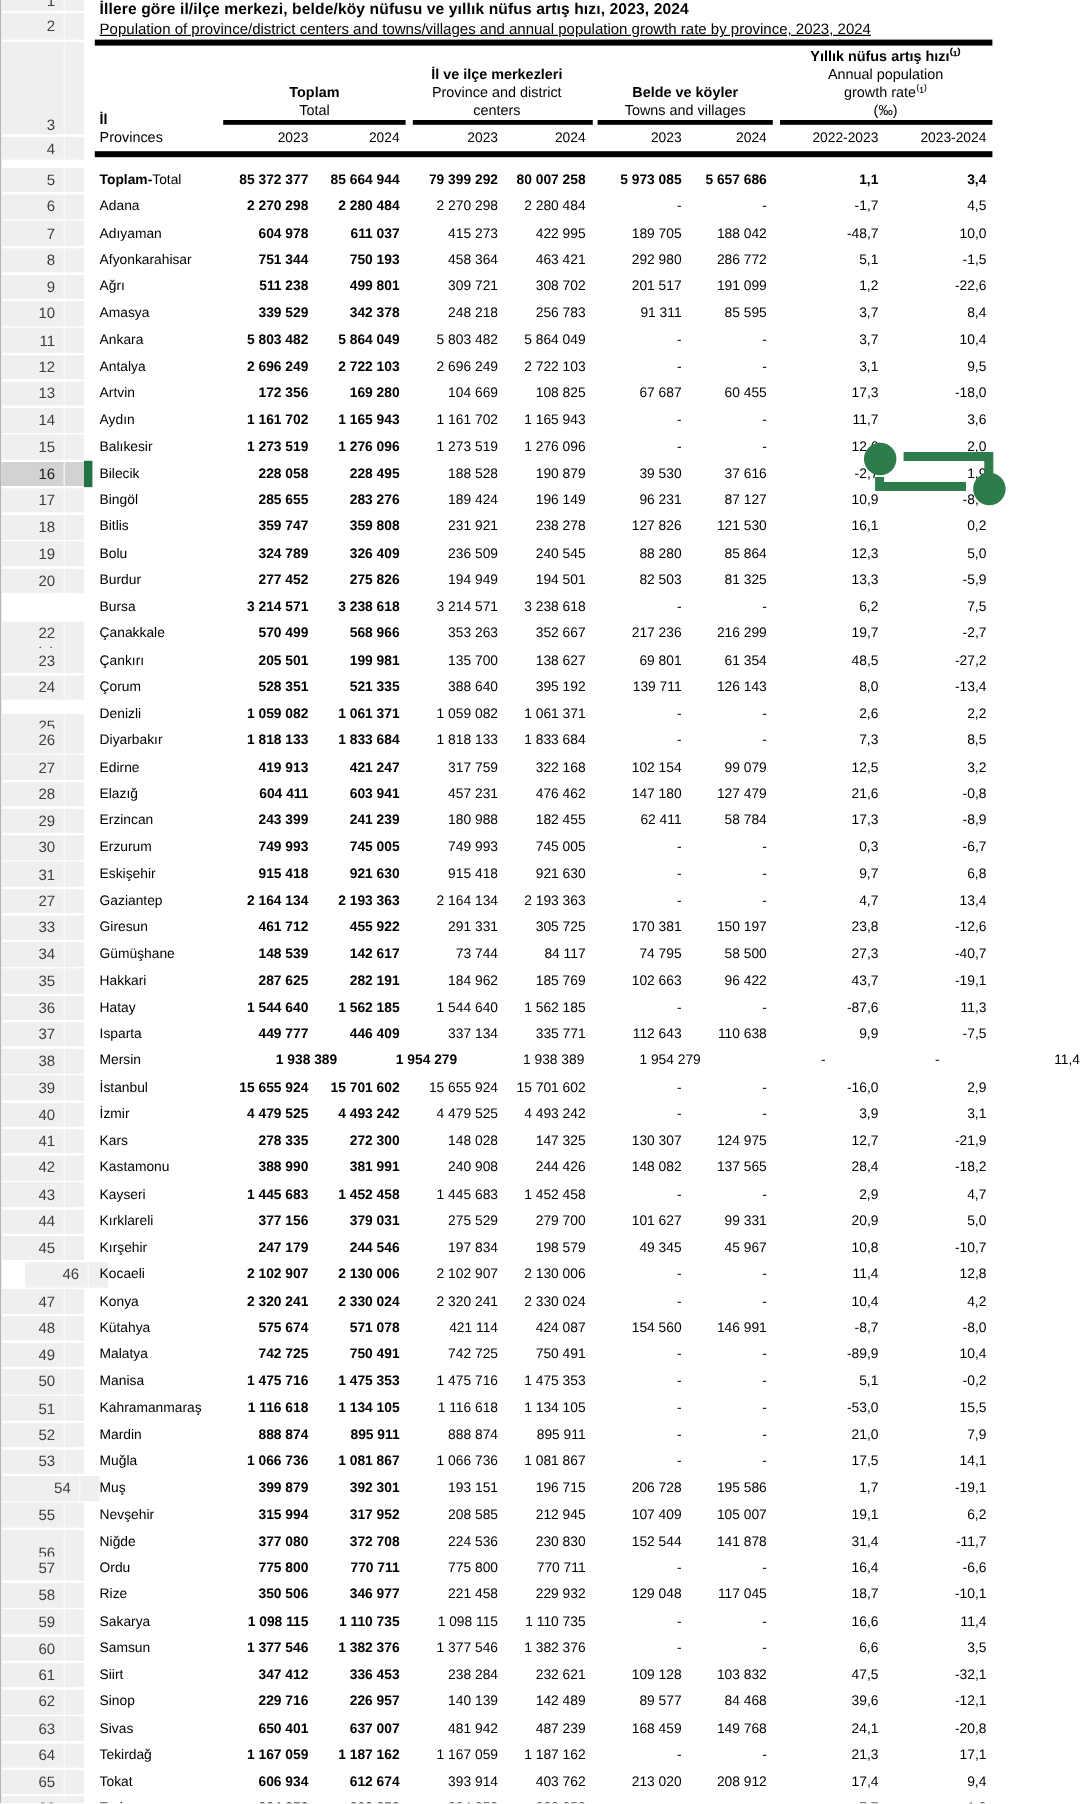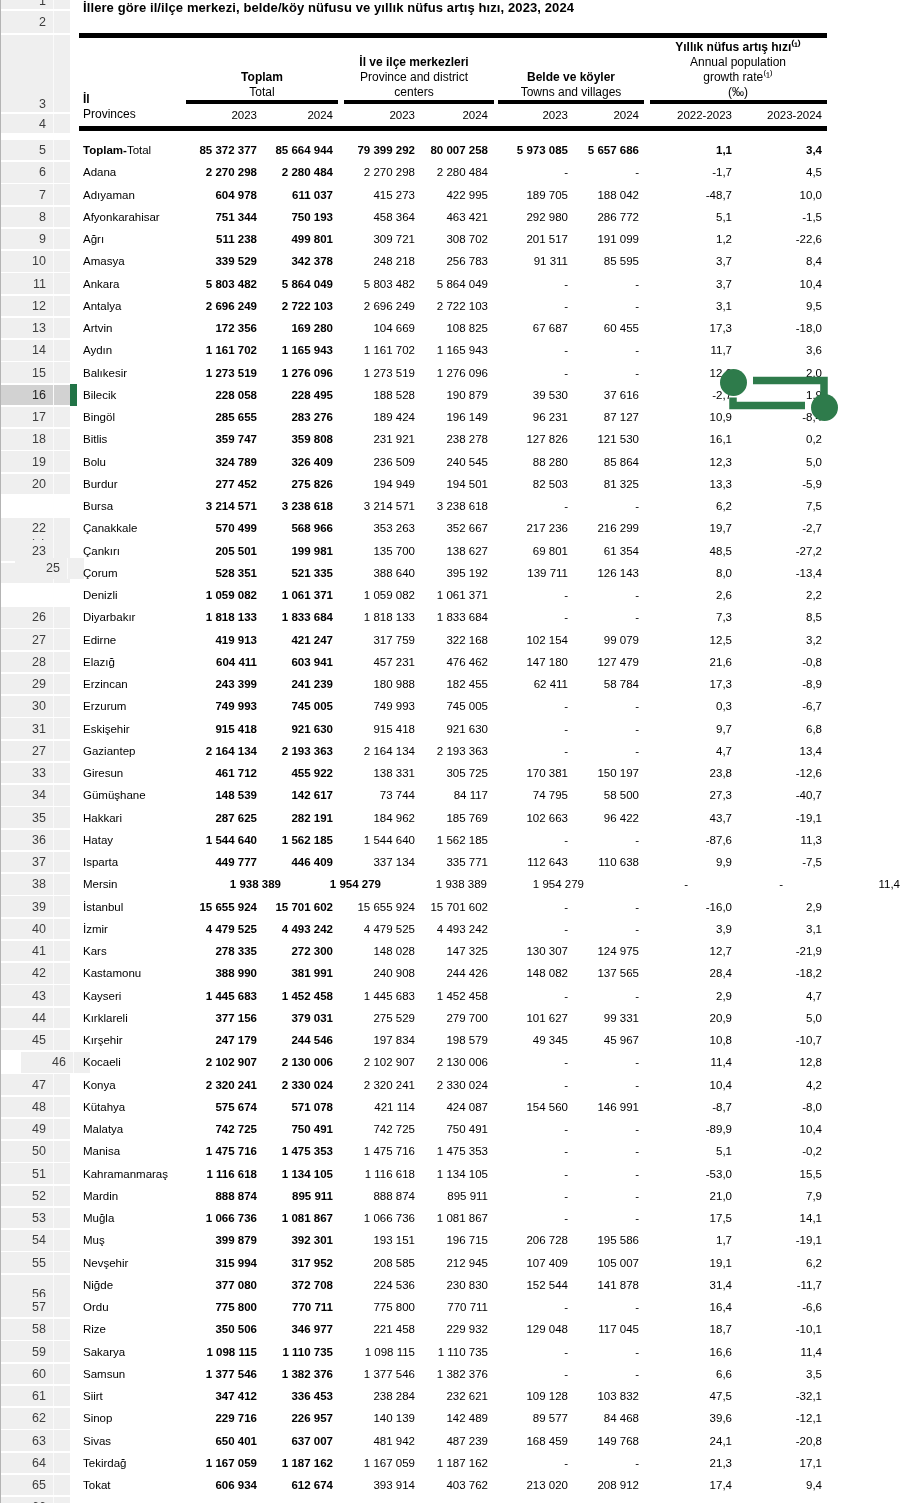--- a/index.html
+++ b/index.html
@@ -114,21 +114,21 @@
       </div>
       <div class="gcell" style="top: 518.15px; height: 20.55px;">
         <span class="gnum">22</span>
       </div>
       <div class="gcell" style="top: 540.4px; height: 20.55px;">
         <span class="gnum">23</span>
       </div>
       <div class="gcell" style="top: 562.65px; height: 20.55px;">
         <span class="gnum">24</span>
       </div>
-      <div class="gcell" style="top: 558px; height: 20.55px; margin-left: 14px;">
+      <div class="gcell" style="top: 595px; height: 20.55px;">
         <span class="gnum">25</span>
       </div>
       <div class="gcell" style="top: 607.15px; height: 20.55px;">
         <span class="gnum">26</span>
       </div>
       <div class="gcell" style="top: 629.4px; height: 20.55px;">
         <span class="gnum">27</span>
       </div>
       <div class="gcell" style="top: 651.65px; height: 20.55px;">
         <span class="gnum">28</span>
@@ -201,21 +201,21 @@
       </div>
       <div class="gcell" style="top: 1163.4px; height: 20.55px;">
         <span class="gnum">51</span>
       </div>
       <div class="gcell" style="top: 1185.65px; height: 20.55px;">
         <span class="gnum">52</span>
       </div>
       <div class="gcell" style="top: 1207.9px; height: 20.55px;">
         <span class="gnum">53</span>
       </div>
-      <div class="gcell" style="top: 1230.15px; height: 20.55px;">
+      <div class="gcell" style="top: 1230.15px; height: 20.55px; padding-left: 13px;">
         <span class="gnum">54</span>
       </div>
       <div class="gcell" style="top: 1252.4px; height: 20.55px;">
         <span class="gnum">55</span>
       </div>
       <div class="gcell" style="top: 1274.65px; height: 38px; text-align: center;">
         <span class="gnum">56</span>
       </div>
       <div class="gcell" style="top: 1296.9px; height: 20.55px;">
         <span class="gnum">57</span>
@@ -244,20 +244,21 @@
       <div class="gcell" style="top: 1474.9px; height: 20.55px;">
         <span class="gnum">65</span>
       </div>
       <div class="gcell" style="top: 1497.15px; height: 20.55px;">
         <span class="gnum">66</span>
       </div>
     </div>
 
   <div class="sheet">
     <div class="title">İllere göre il/ilçe merkezi, belde/köy nüfusu ve yıllık nüfus artış hızı, 2023, 2024</div>
+    <div class="subtitle">Population of province/district centers and towns/villages and annual population growth rate by province, 2023, 2024</div>
     <div class="bar top"></div>
 
     <div id="groupheads">
         <div class="ghead" style="left: 68px; width: 230px; top: 70px;">
           <div class="bl">Toplam</div>
           <div>Total</div>
         </div>
         <div class="gunder" style="left: 107px; width: 152px;"></div>
         <div class="ghead" style="left: 220px; width: 230px; top: 55px;">
           <div class="bl">İl ve ilçe merkezleri</div>
@@ -604,21 +605,21 @@
           <div class="c">2 193 363</div>
           <div class="c">-</div>
           <div class="c">-</div>
           <div class="c">4,7</div>
           <div class="c">13,4</div>
         </div>
         <div class="trow grid" style="top: 623px;">
           <div class="c name">Giresun</div>
           <div class="c b">461 712</div>
           <div class="c b">455 922</div>
-          <div class="c">138 331</div>
+          <div class="c">291 331</div>
           <div class="c">305 725</div>
           <div class="c">170 381</div>
           <div class="c">150 197</div>
           <div class="c">23,8</div>
           <div class="c">-12,6</div>
         </div>
         <div class="trow grid" style="top: 645.25px;">
           <div class="c name">Gümüşhane</div>
           <div class="c b">148 539</div>
           <div class="c b">142 617</div>

